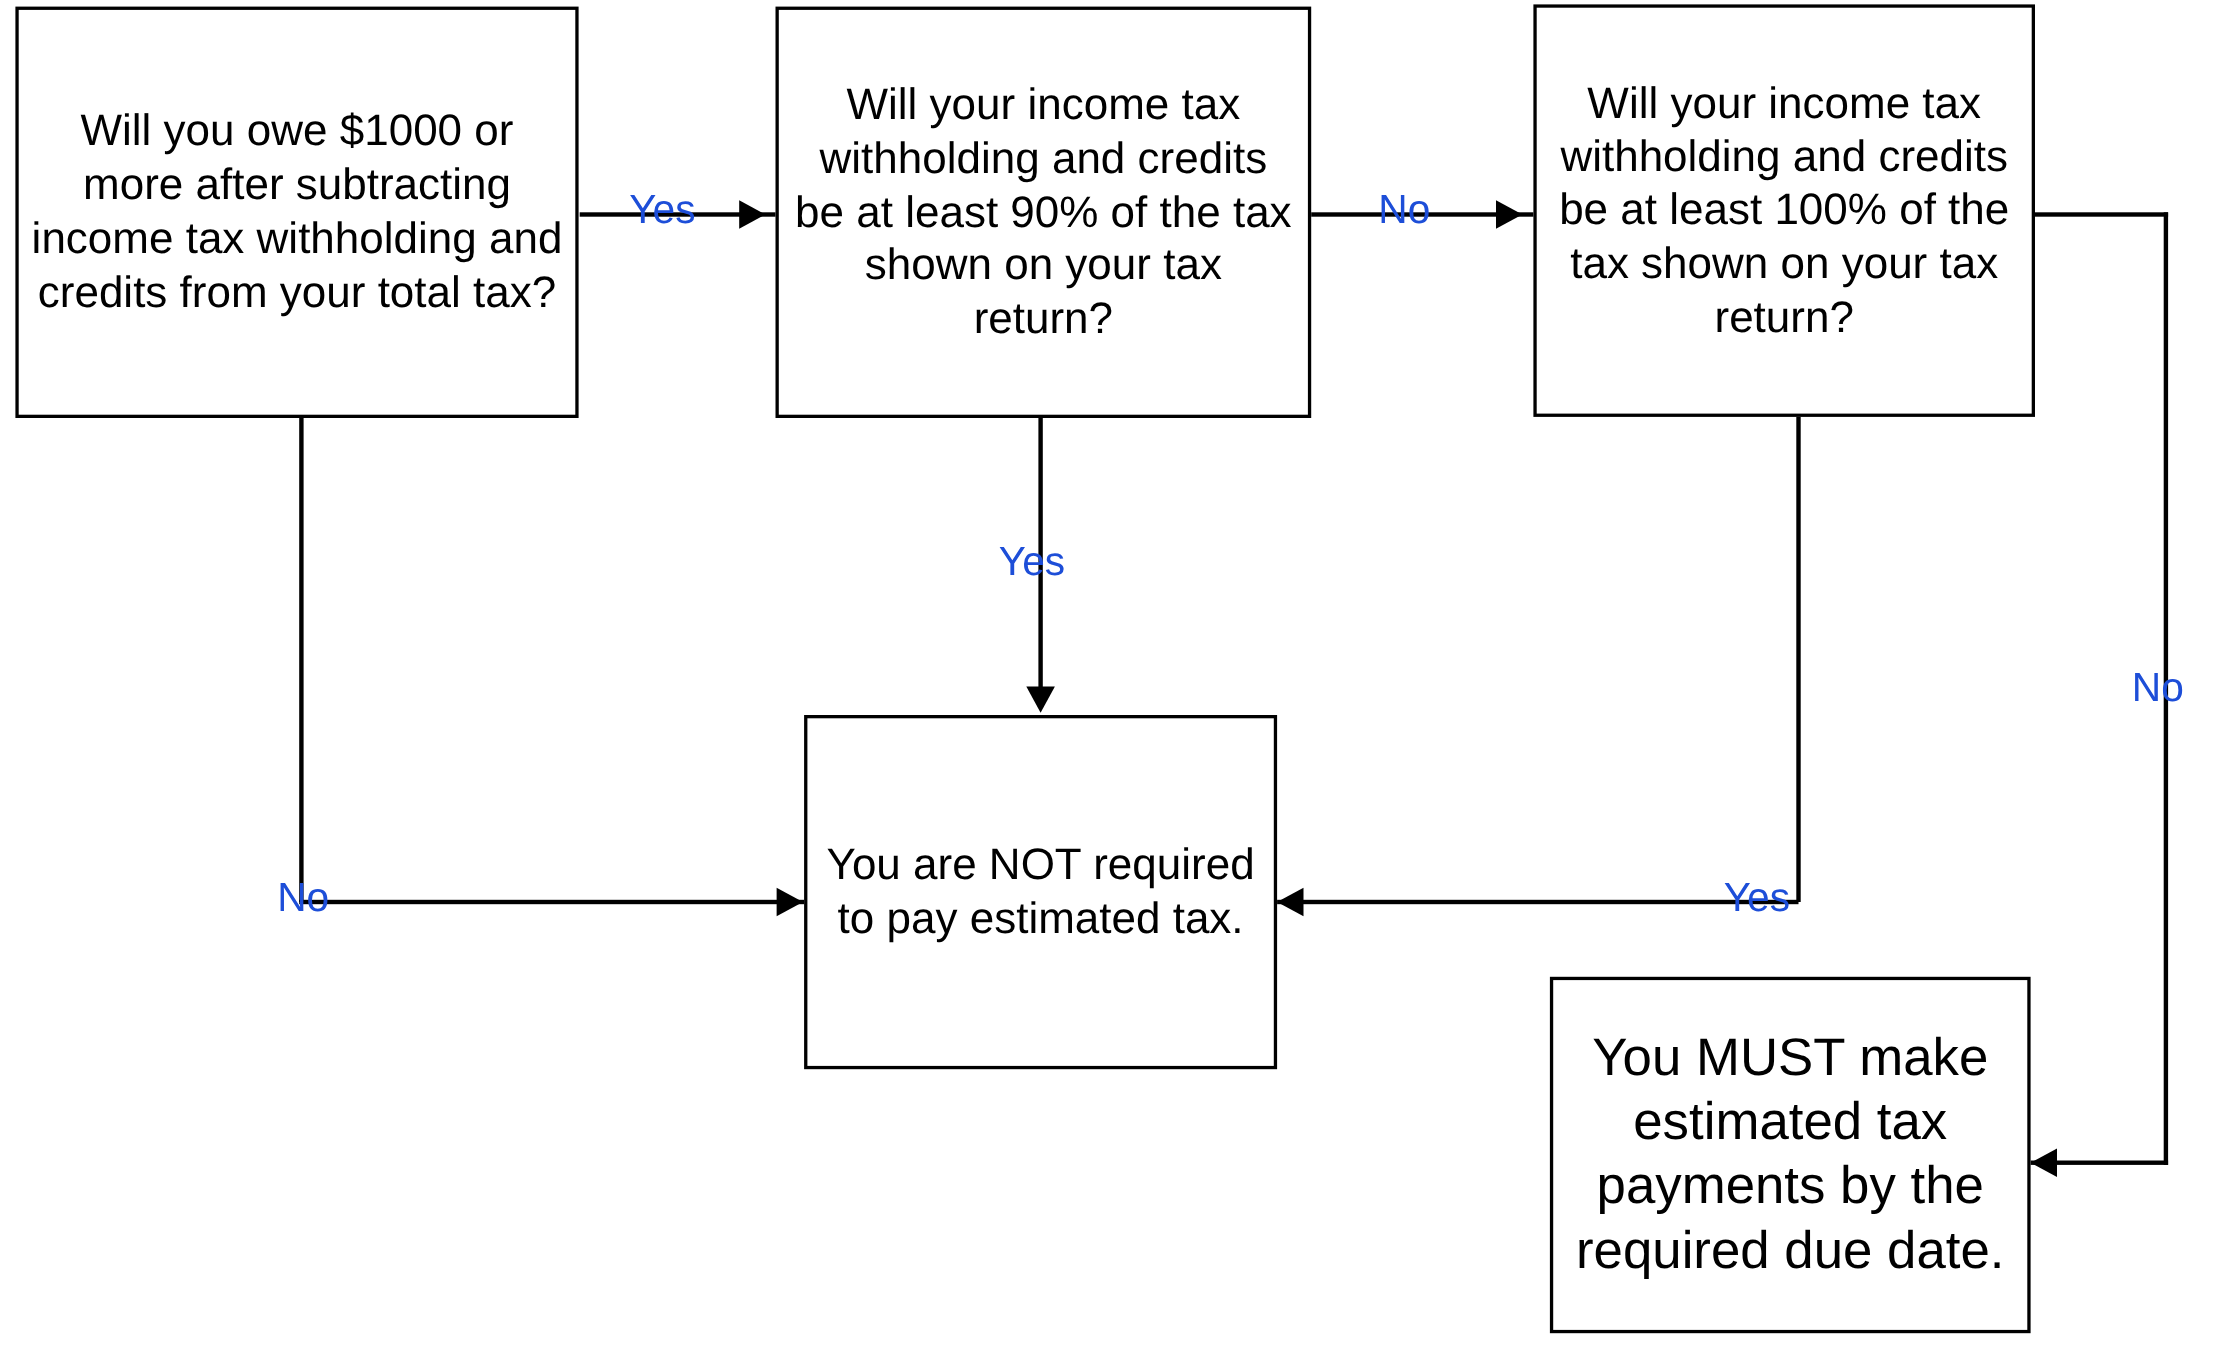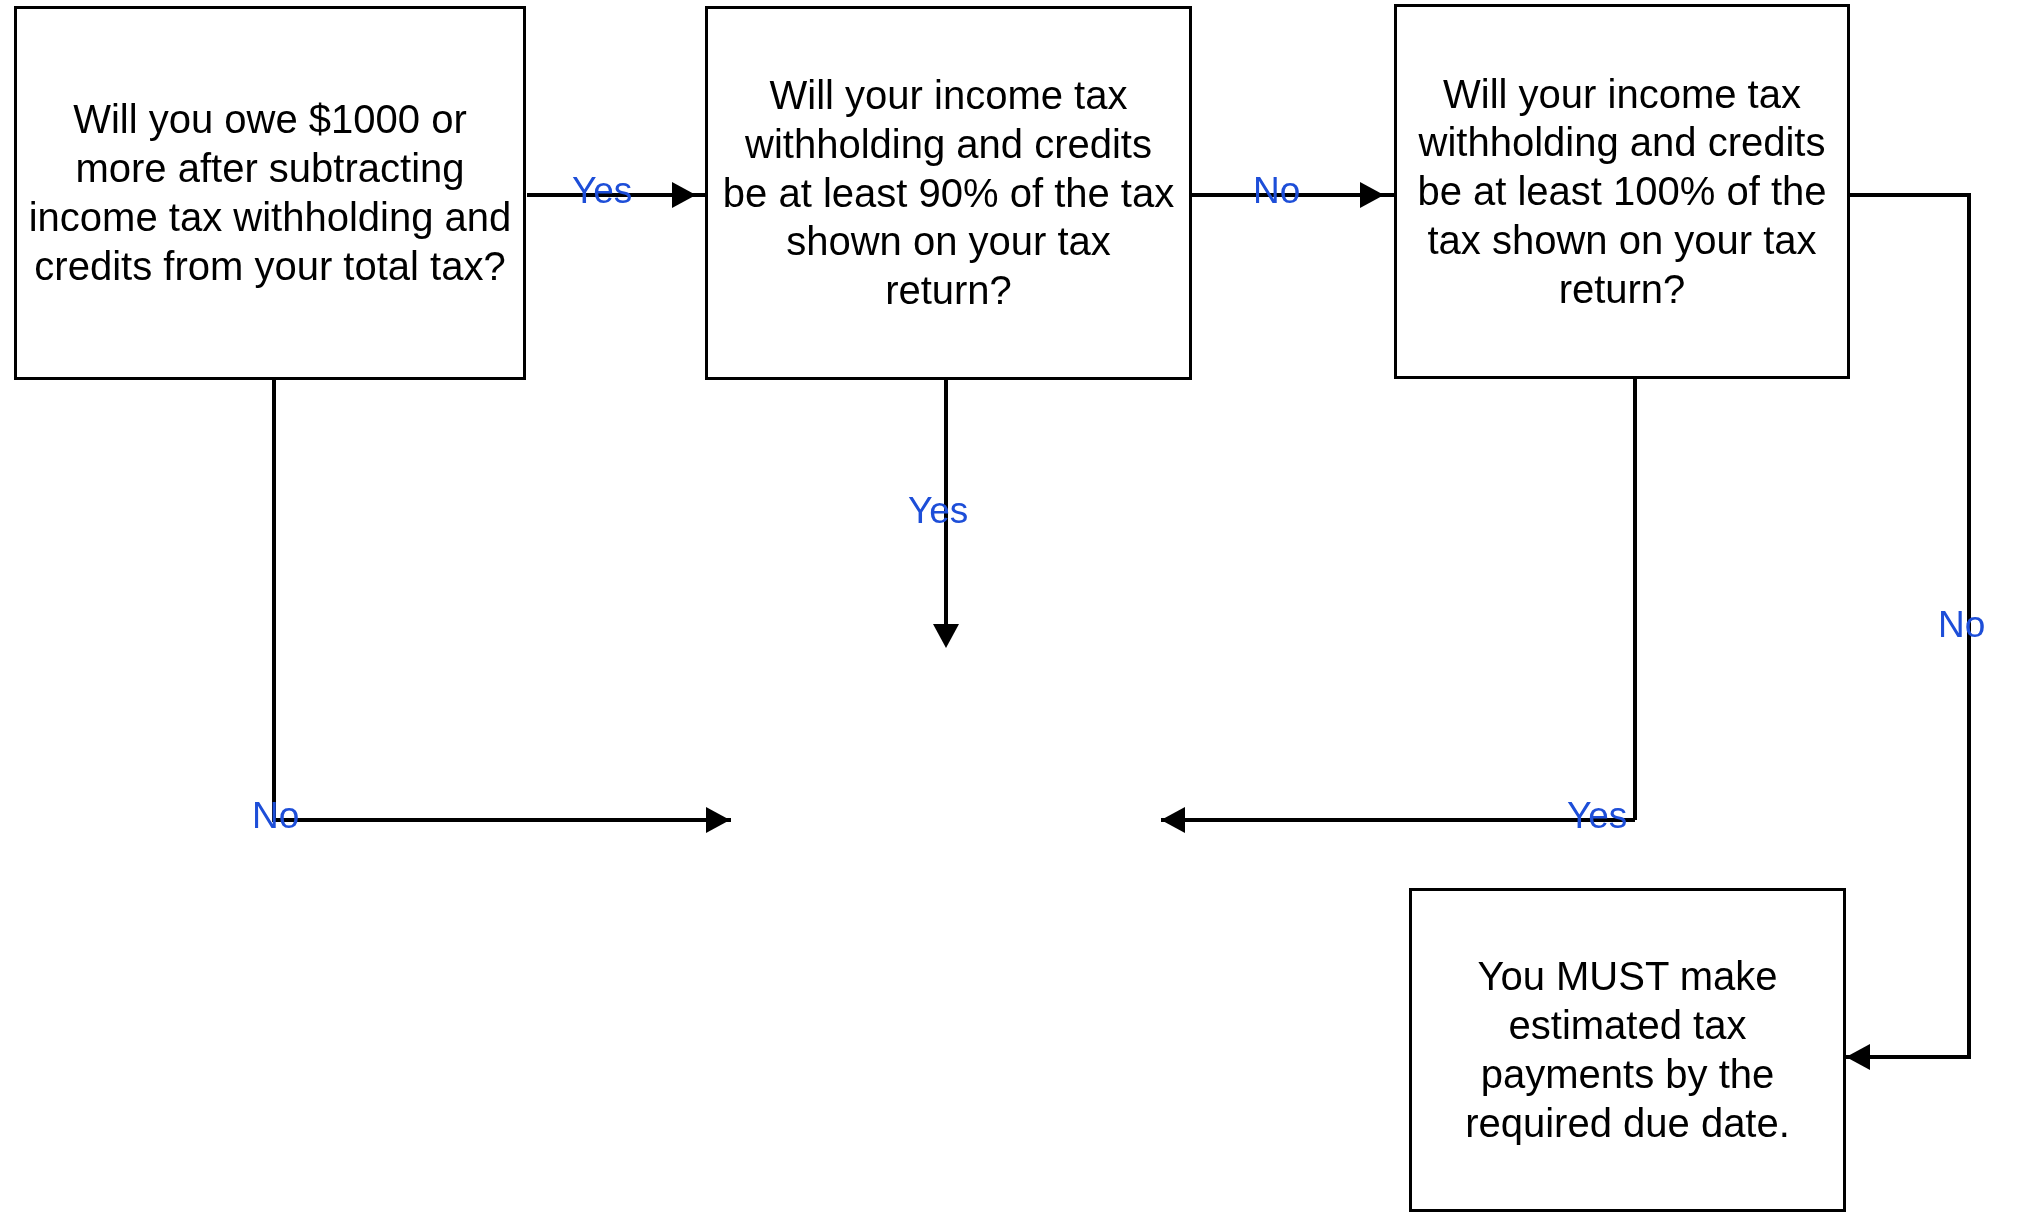--- a/index.html
+++ b/index.html
@@ -82,22 +82,25 @@
   </div>
 
   <div class="node" style="left:705px; top:6px; width:487px; height:374px; font-size:40px;">
     <span class="node-text">Will your income tax withholding and credits be at least 90% of the tax shown on your tax return?</span>
   </div>
 
   <div class="node" style="left:1394px; top:4px; width:456px; height:375px; font-size:40px;">
     <span class="node-text">Will your income tax withholding and credits be at least 100% of the tax shown on your tax return?</span>
   </div>
 
+  <div class="node" style="left:731px; top:650px; width:430px; height:322px; font-size:40px;">
+    <span class="node-text">You are NOT required to pay estimated tax.</span>
+  </div>
 
-  <div class="node" style="left:1409px; top:888px; width:437px; height:324px; font-size:40px;">
+  <div class="node" style="left:1409px; top:888px; width:437px; height:324px; font-size:48px;">
     <span class="node-text">You MUST make estimated tax payments by the required due date.</span>
   </div>
 
   <div class="line-h" style="left:527px; top:193px; width:178px;"></div>
   <div class="arrow arrow-right" style="left:672px; top:182px;"></div>
   <div class="edge-label" style="left:572px; top:172px;">Yes</div>
 
   <div class="line-h" style="left:1192px; top:193px; width:202px;"></div>
   <div class="arrow arrow-right" style="left:1360px; top:182px;"></div>
   <div class="edge-label" style="left:1253px; top:172px;">No</div>

